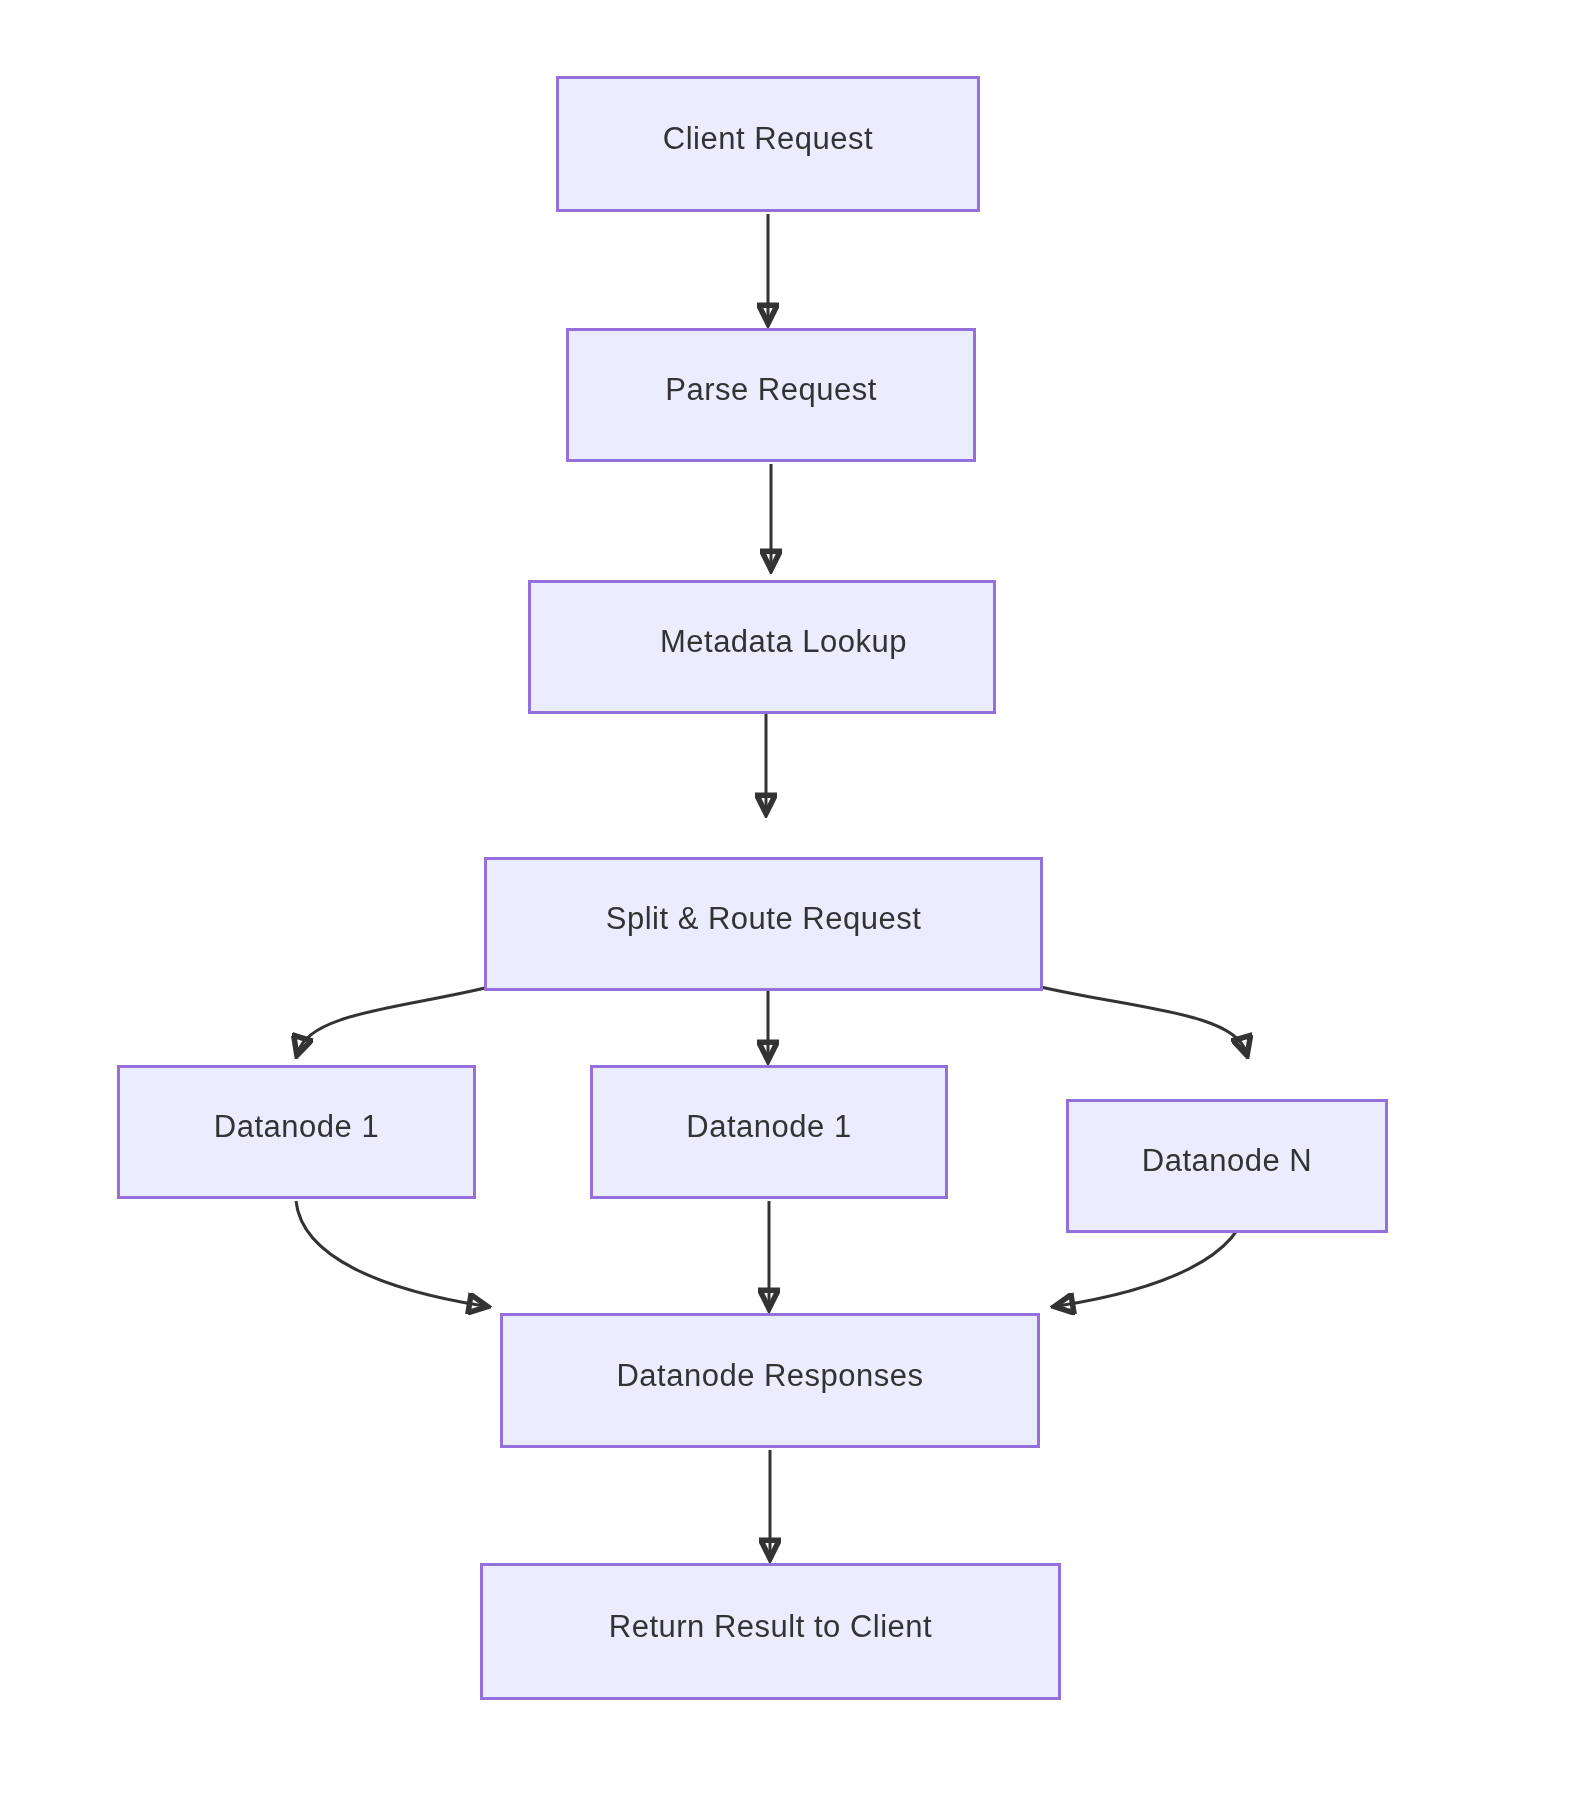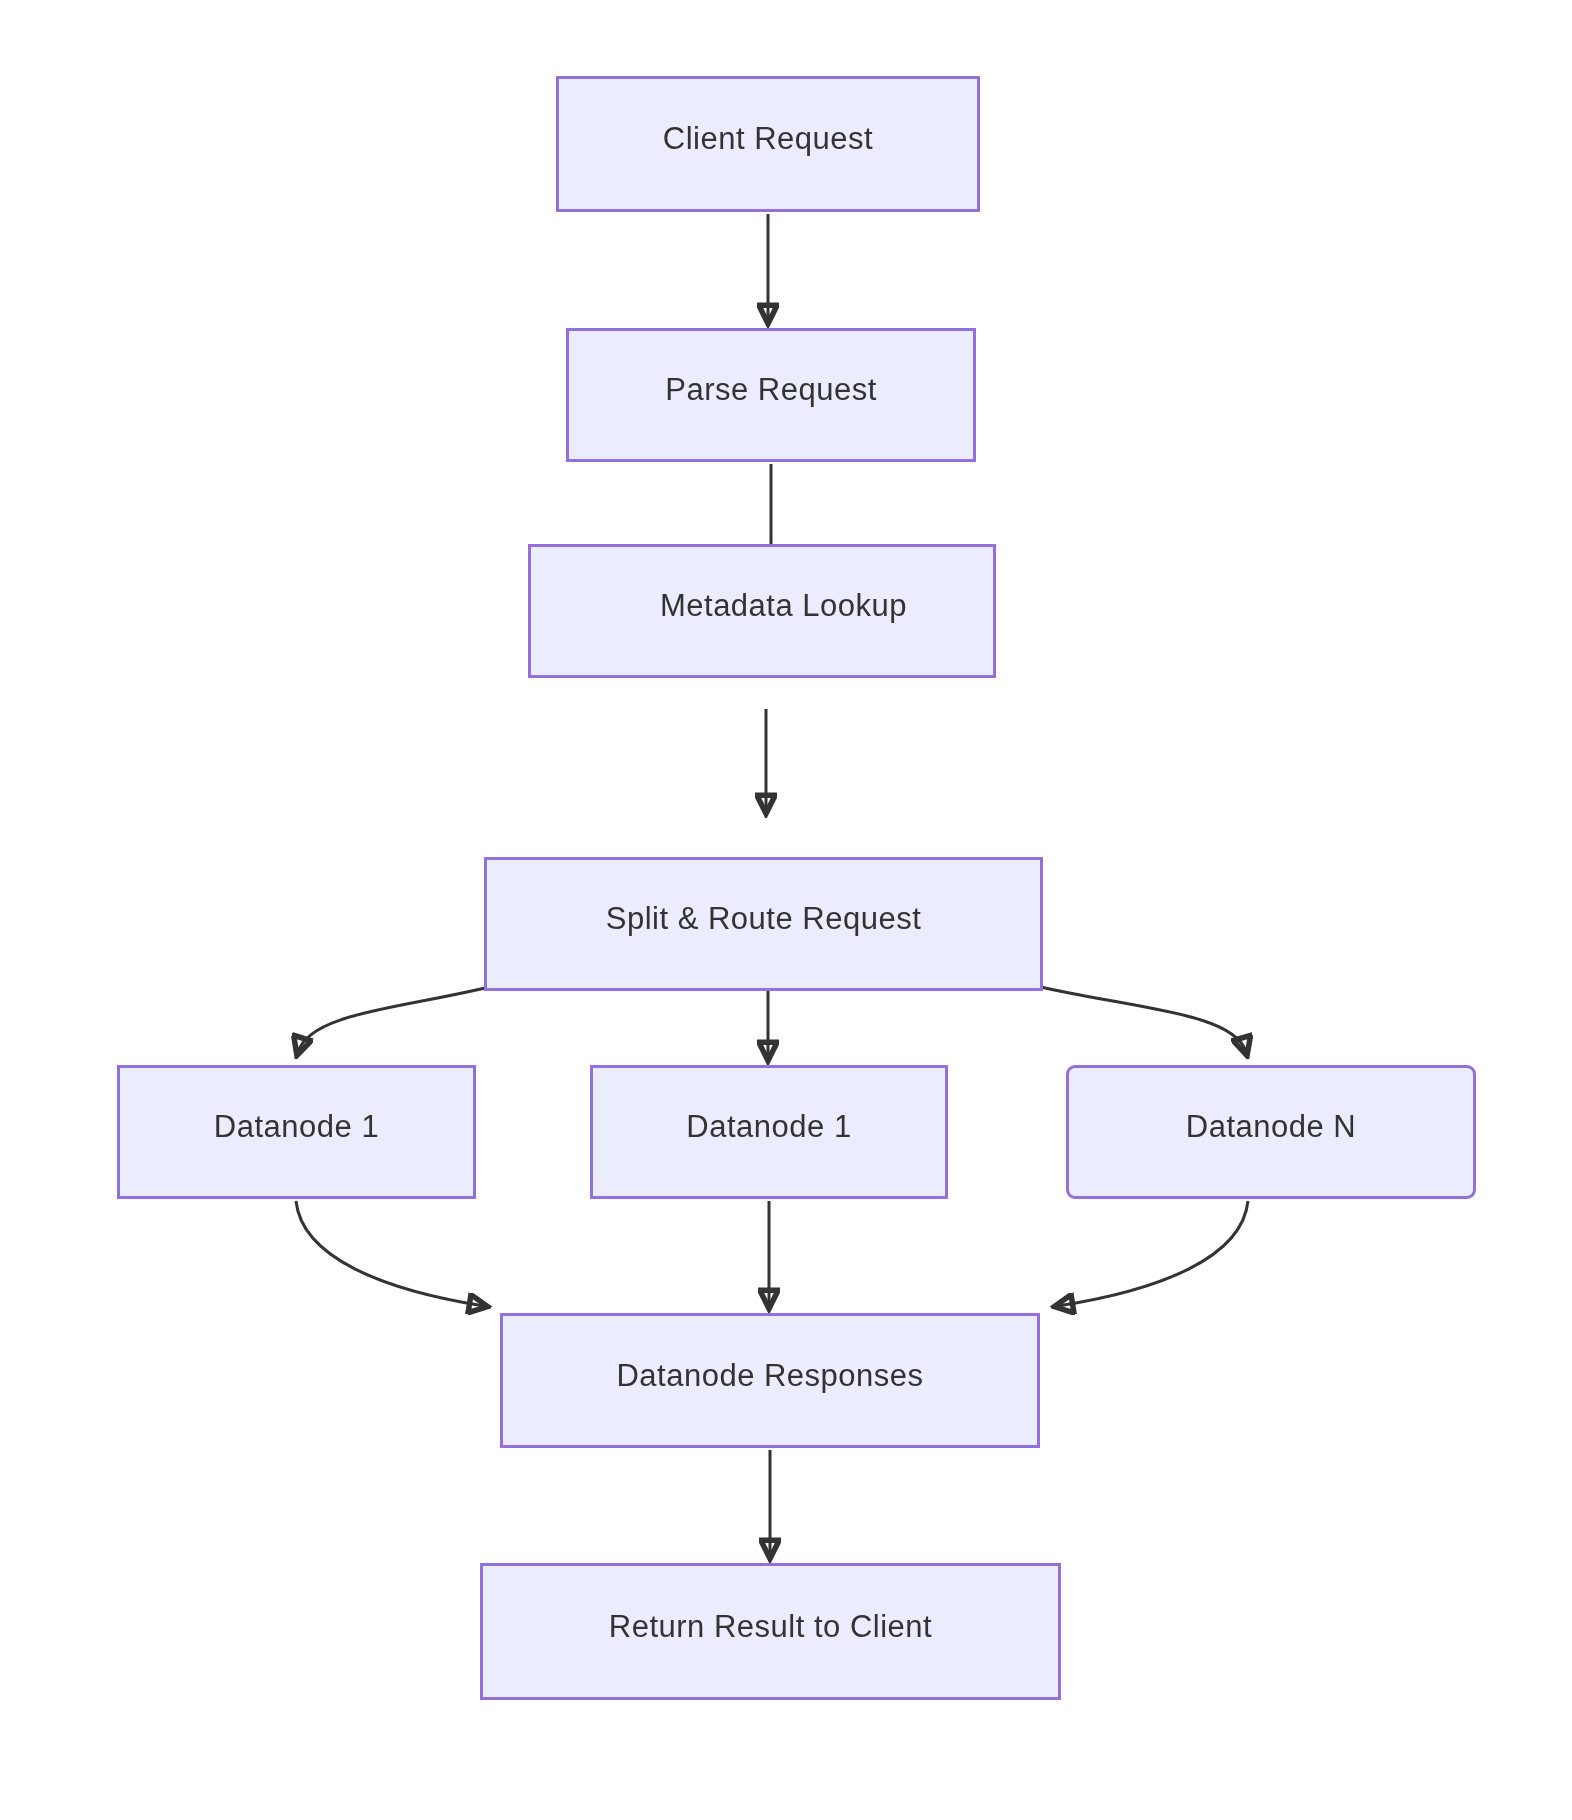--- a/index.html
+++ b/index.html
@@ -68,37 +68,37 @@
   </svg>
 
   <div class="node" style="left:566px; top:328px; width:410px; height:134px;">
     <span>Parse Request</span>
   </div>
 
   <div class="node" style="left:556px; top:76px; width:424px; height:136px;">
     <span>Client Request</span>
   </div>
 
-  <div class="node" style="left:528px; top:544px; width:468px; height:134px;padding-left:43px;">
+  <div class="node" style="left:528px; top:580px; width:468px; height:134px;padding-left:43px;">
     <span>Metadata Lookup</span>
   </div>
 
   <div class="node" style="left:484px; top:857px; width:559px; height:134px;">
     <span>Split &amp; Route Request</span>
   </div>
 
   <div class="node" style="left:117px; top:1065px; width:359px; height:134px;">
     <span>Datanode 1</span>
   </div>
 
   <div class="node" style="left:590px; top:1065px; width:358px; height:134px;">
     <span>Datanode 1</span>
   </div>
 
-  <div class="node" style="left:1066px; top:1065px; width:410px; height:134px;border-radius:9px;">
+  <div class="node" style="left:1066px; top:1099px; width:322px; height:134px;">
     <span>Datanode N</span>
   </div>
 
   <div class="node" style="left:500px; top:1313px; width:540px; height:135px;">
     <span>Datanode Responses</span>
   </div>
 
   <div class="node" style="left:480px; top:1563px; width:581px; height:137px;">
     <span>Return Result to Client</span>
   </div>

